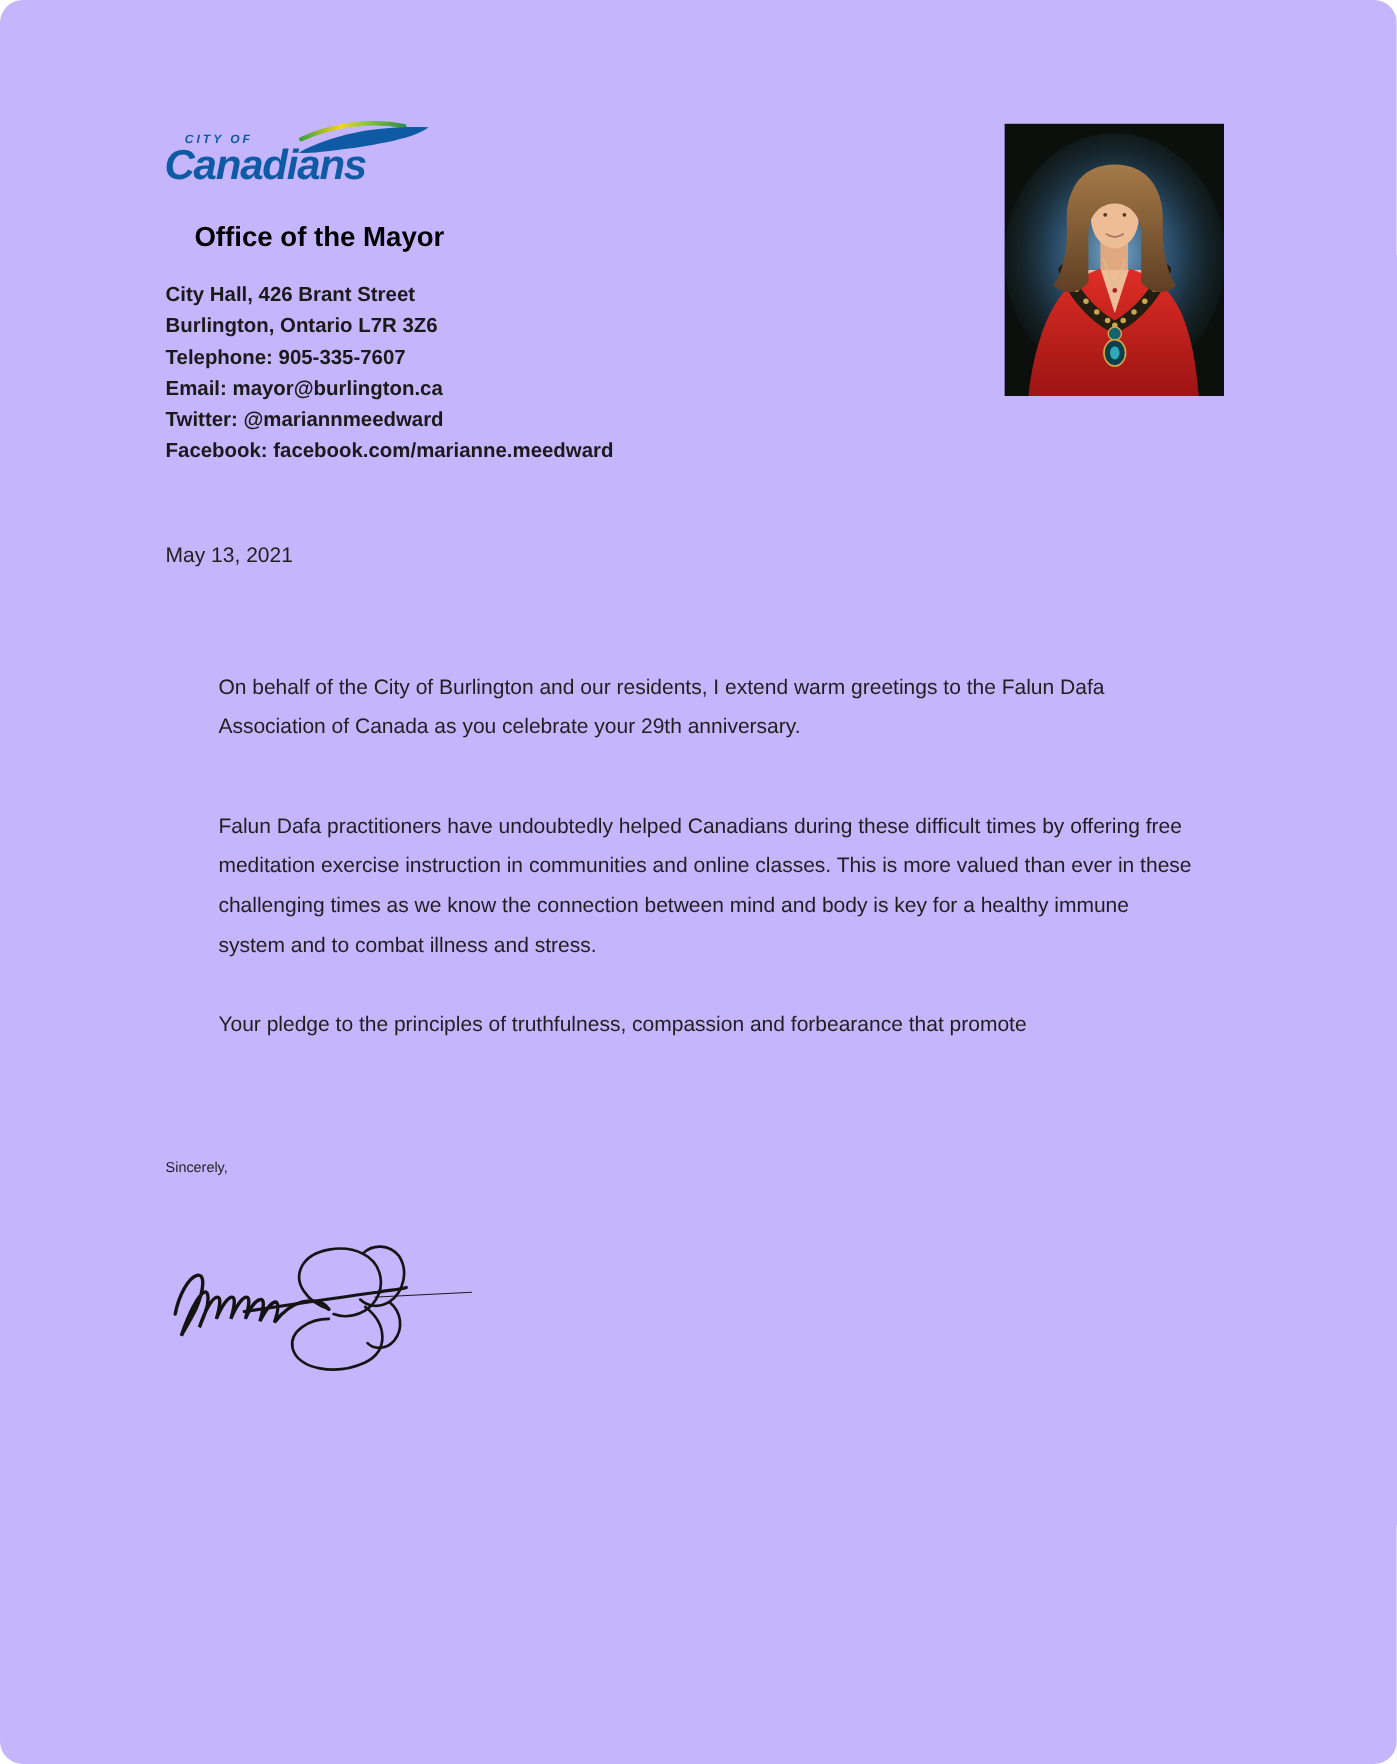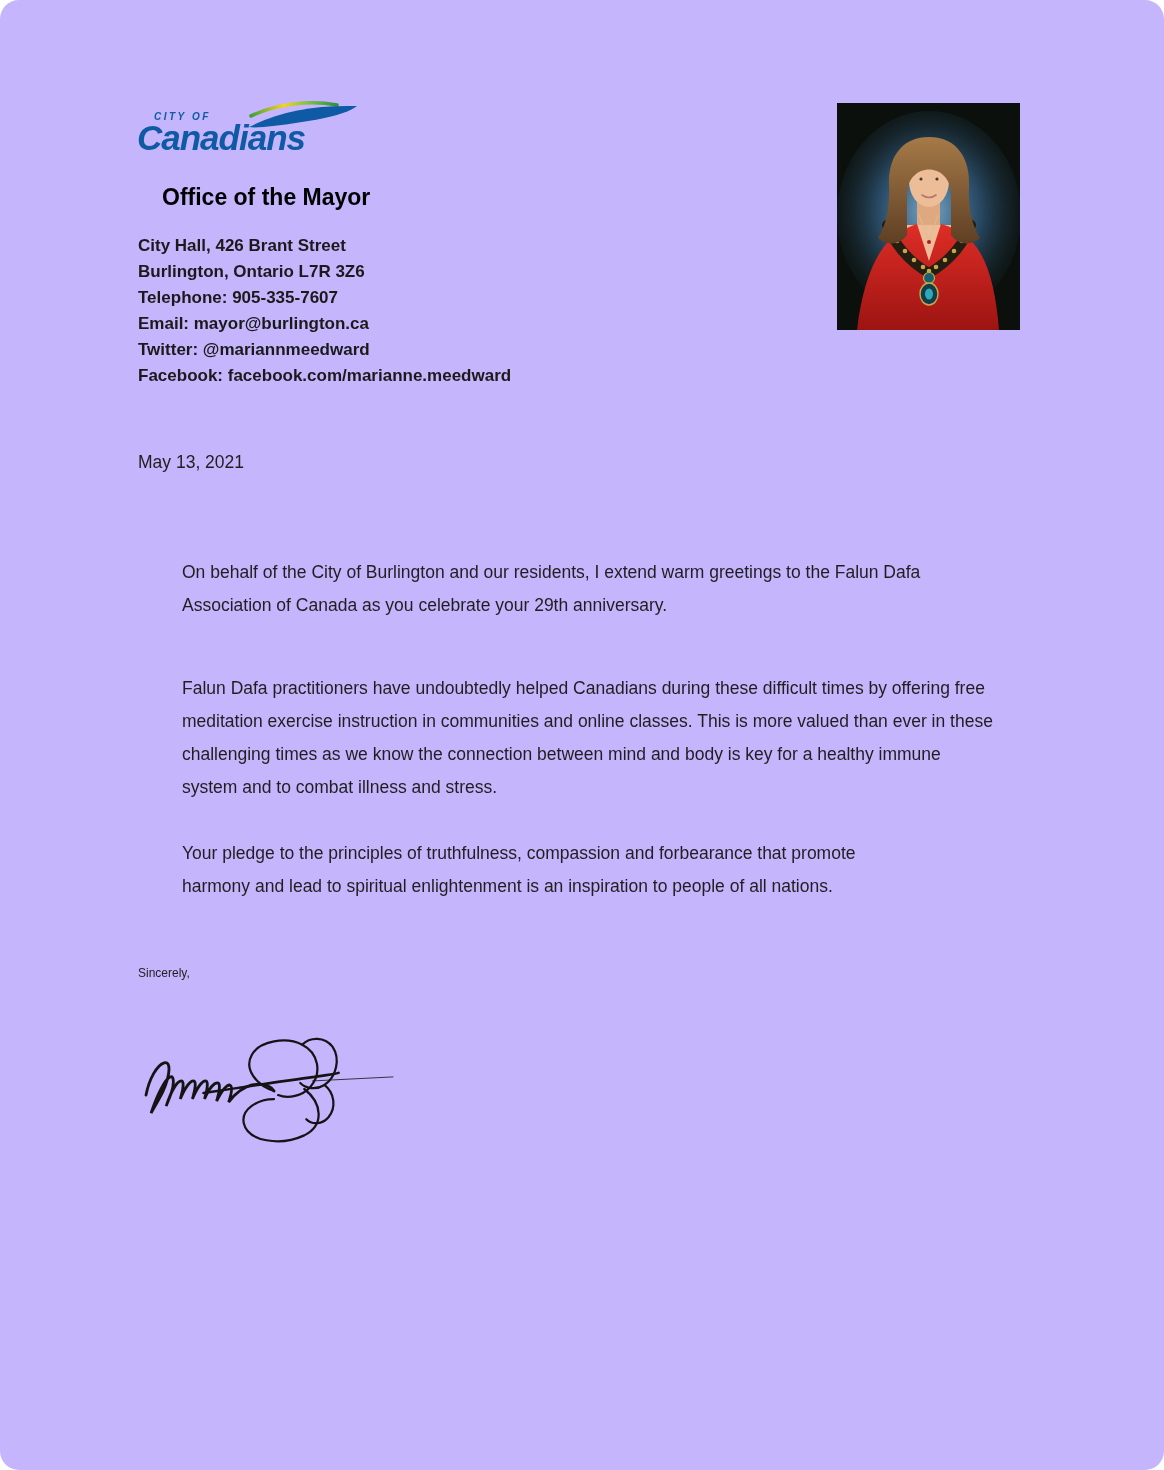--- a/index.html
+++ b/index.html
@@ -227,21 +227,20 @@
 
   <div class="para p2">
     <div>Falun Dafa practitioners have undoubtedly helped Canadians during these difficult times by offering free</div>
     <div>meditation exercise instruction in communities and online classes. This is more valued than ever in these</div>
     <div>challenging times as we know the connection between mind and body is key for a healthy immune</div>
     <div>system and to combat illness and stress.</div>
   </div>
 
   <div class="para p3">
     <div>Your pledge to the principles of truthfulness, compassion and forbearance that promote</div>
-    <div>harmony and lead to spiritual enlightenment is an inspiration to people of all nations.</div>
   </div>
 
   <div class="closing">Sincerely,</div>
 
   <div class="signature">
     <svg viewBox="0 0 250 120">
       <g fill="none" stroke="#141414" stroke-linecap="round">
         <path stroke-width="2.8" d="M 3,66 C 6,50 14,36 21,34 C 28,32 27,46 20,62 C 15,72 10,80 8,84 C 14,66 22,50 27,48 C 31,46 31,56 28,64 C 26,70 24,74 23,77 C 28,62 34,52 38,52 C 41,52 40,60 37,70 C 42,58 47,52 50,52 C 53,52 52,60 49,70 C 54,58 59,52 62,52 C 65,52 64,60 61,70 C 66,58 71,54 74,54 C 77,54 76,62 73,72 C 78,62 83,56 86,56 C 89,57 88,64 85,73 C 92,64 100,58 108,56 C 118,54 126,56 130,62"></path>
         <path stroke-width="2.2" d="M 130,62 C 112,56 100,40 108,26 C 116,12 142,8 158,16 C 174,24 178,44 166,58 C 158,67 144,70 134,66"></path>
         <path stroke-width="2.2" d="M 158,16 C 166,8 180,8 188,18 C 196,30 192,48 180,56 C 172,61 162,60 156,54"></path>

